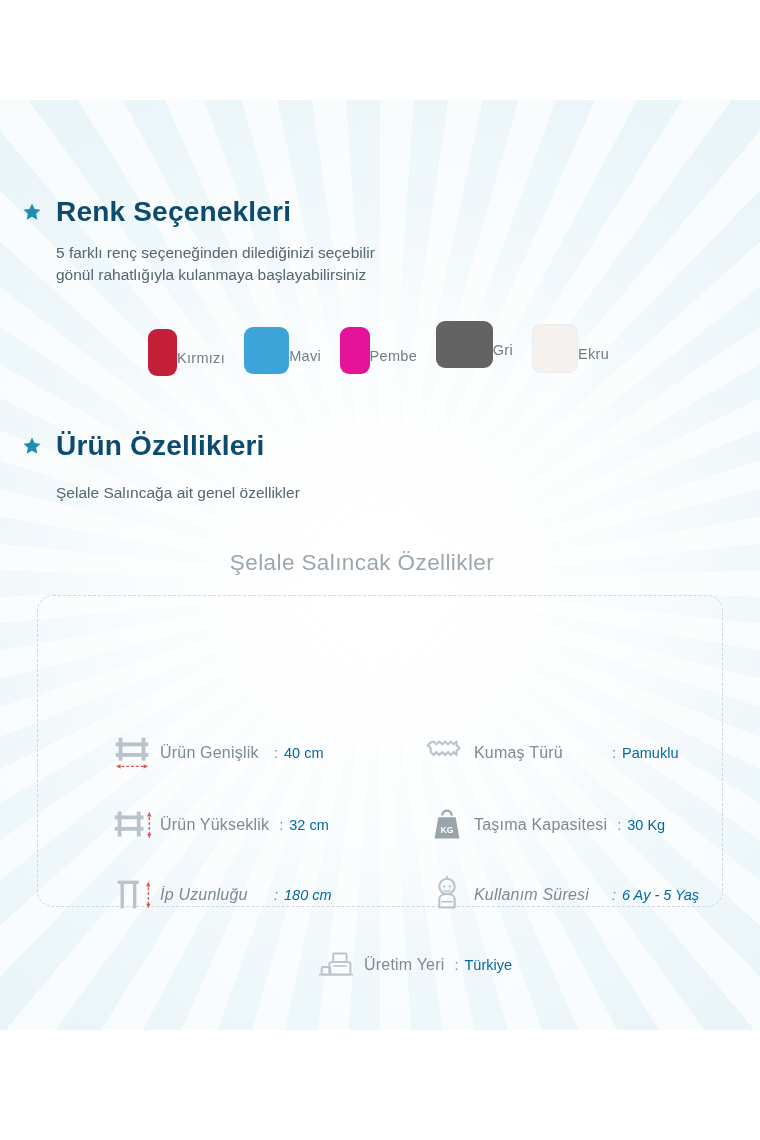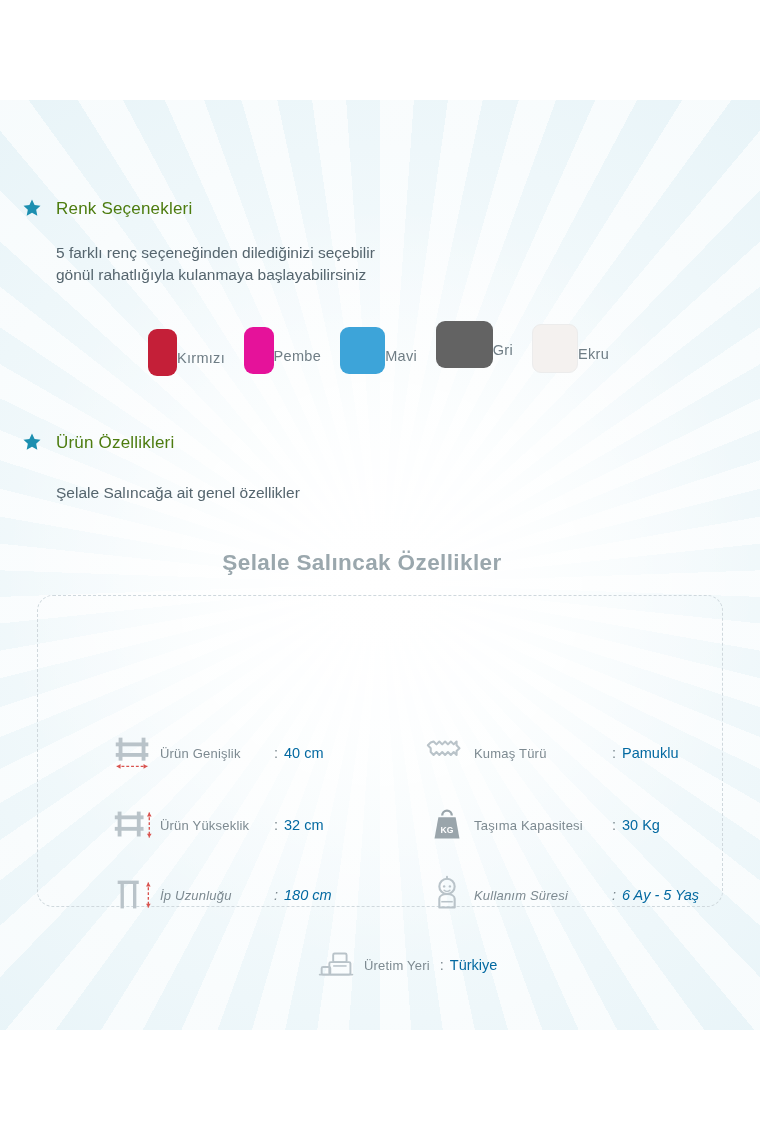--- a/index.html
+++ b/index.html
@@ -61,23 +61,23 @@
     align-items: center;
     gap: 14px;
   }
   .star-icon {
     width: 20px;
     height: 20px;
     flex: 0 0 20px;
     display: block;
   }
   .section-title {
-    font-size: 17px;
-    font-weight: normal;
-    color: #4d7c0f;
+    font-size: 28px;
+    font-weight: bold;
+    color: #0c4a6e;
     letter-spacing: 0.2px;
     line-height: 1;
   }
   .section-sub {
     position: absolute;
     font-size: 15.5px;
     line-height: 1.45;
     color: #55656e;
     white-space: pre-line;
   }
@@ -116,21 +116,20 @@
   
   .specs-title {
     position: absolute;
     left: 0;
     top: 450px;
     width: 724px;
     text-align: center;
     font-size: 22.5px;
     color: #9aa7ad;
     letter-spacing: 0.4px;
-    font-weight: bold;
   }
   .specs-box {
     position: absolute;
     left: 37px;
     top: 495px;
     width: 686px;
     height: 312px;
     border: 1px dashed #cfd8dd;
     border-radius: 16px;
     box-sizing: border-box;
@@ -142,21 +141,21 @@
   }
   .spec-icon {
     width: 54px;
     height: 54px;
     flex: 0 0 54px;
     display: flex;
     align-items: center;
     justify-content: center;
   }
   .spec-label {
-    font-size: 13px;
+    font-size: 16px;
     color: #7d8a91;
     letter-spacing: 0.2px;
     white-space: nowrap;
   }
   .spec-sep {
     font-size: 14.5px;
     color: #7d8a91;
     margin: 0 6px 0 10px;
   }
   .spec-value {
@@ -199,28 +198,28 @@
     <div class="section-sub" style="left:56px; top:142px; width:480px;">5 farklı renç seçeneğinden dilediğinizi seçebilir
 gönül rahatlığıyla kulanmaya başlayabilirsiniz</div>
 
     <div class="swatches">
 
       <div class="swatch-cell tilt-1">
         <div class="swatch-chip" style="background:#C41F38;"></div>
         <div class="swatch-label">Kırmızı</div>
       </div>
 
+      <div class="swatch-cell tilt-2">
+        <div class="swatch-chip" style="background:#3DA4D9;"></div>
+        <div class="swatch-label">Mavi</div>
+      </div>
+
       <div class="swatch-cell tilt-3">
         <div class="swatch-chip" style="background:#E5129A;"></div>
         <div class="swatch-label">Pembe</div>
-      </div>
-
-      <div class="swatch-cell tilt-2">
-        <div class="swatch-chip" style="background:#3DA4D9;"></div>
-        <div class="swatch-label">Mavi</div>
       </div>
 
       <div class="swatch-cell tilt-5">
         <div class="swatch-chip" style="background:#636363;"></div>
         <div class="swatch-label">Gri</div>
       </div>
 
       <div class="swatch-cell tilt-4">
         <div class="swatch-chip chip-ekru" style="background:#F4F1EF;"></div>
         <div class="swatch-label">Ekru</div>

